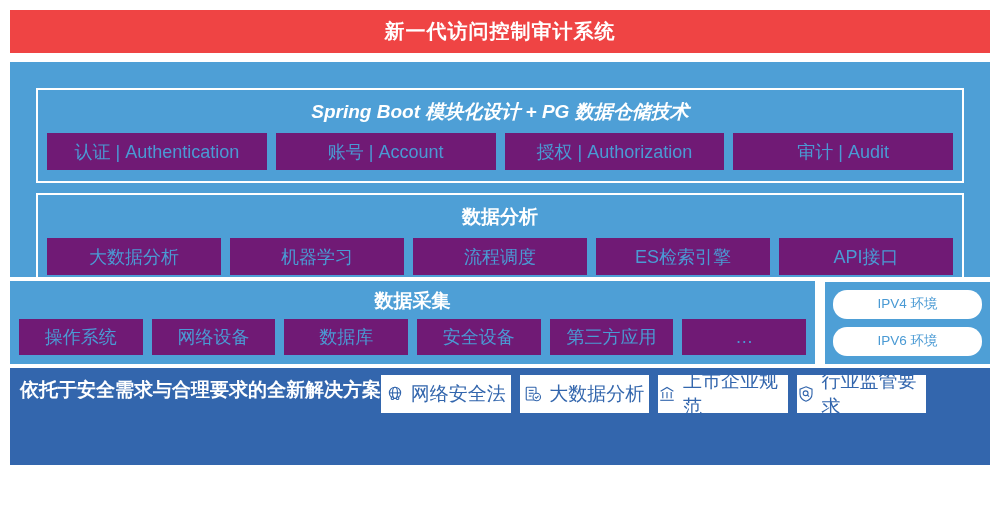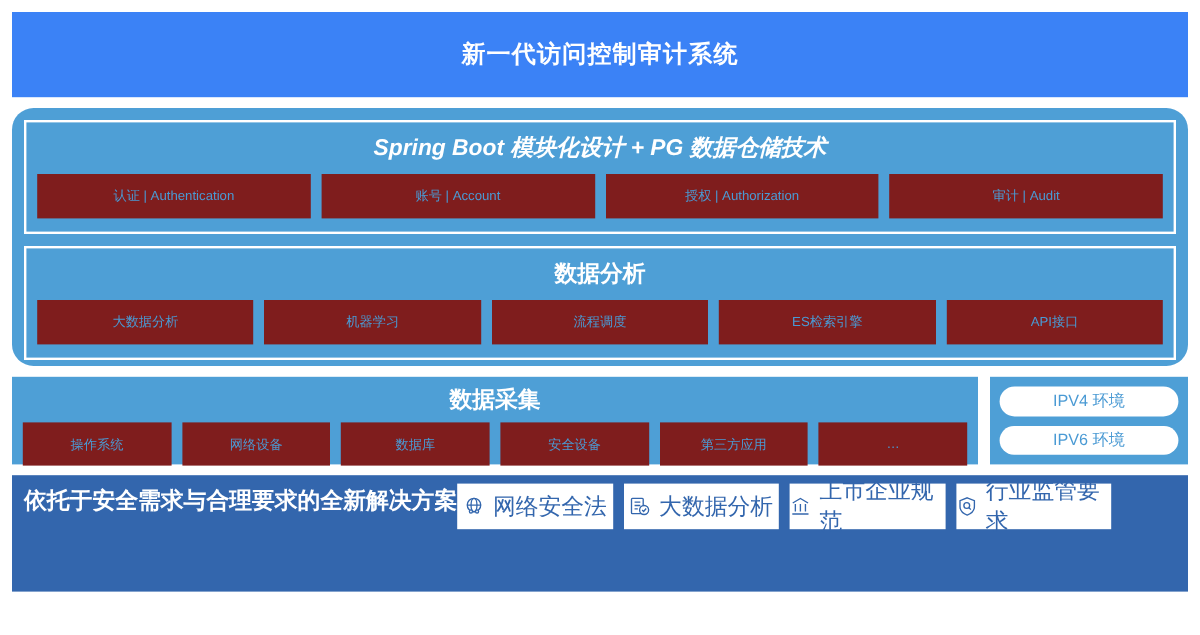--- a/index.html
+++ b/index.html
@@ -8,43 +8,42 @@
     width: 1000px;
     height: 529px;
     background: #ffffff;
     font-family: "Liberation Sans", "DejaVu Sans", sans-serif;
     overflow: hidden;
   }
 
   
   .header {
     margin: 10px 10px 0 10px;
-    height: 71px;
-    background: #3b82f6;
+    height: 43px;
+    background: #ef4444;
     display: flex;
     align-items: center;
     justify-content: center;
   }
   .header-title {
     color: #ffffff;
     font-size: 20px;
     font-weight: bold;
     letter-spacing: 1px;
   }
 
   
   .section-apps {
     margin: 9px 10px 0 10px;
-    padding: 10px;
+    padding: 26px;
     height: 215px;
     background: #4e9fd6;
     display: flex;
     flex-direction: column;
     gap: 10px;
-    border-radius: 18px;
   }
   .bordered-group {
     border: 2px solid #ffffff;
     padding: 8px 9px 11px 9px;
     display: flex;
     flex-direction: column;
   }
   .group-title {
     text-align: center;
     color: #ffffff;
@@ -56,36 +55,37 @@
   }
   .group-title.plain {
     font-style: normal;
   }
   .chip-row {
     display: flex;
     gap: 9px;
   }
   .chip {
     flex: 1;
-    background: #7f1d1d;
+    background: #701a75;
     height: 37px;
     display: flex;
     align-items: center;
     justify-content: center;
     color: #4a9ad4;
-    font-size: 11px;
+    font-size: 18px;
     white-space: nowrap;
   }
 
   
   .section-collect {
     margin: 9px 10px 0 10px;
     height: 73px;
     display: flex;
     gap: 10px;
+    align-items: center;
   }
   .collect-main {
     width: 805px;
     background: #4e9fd6;
     padding: 7px 9px 9px 9px;
     display: flex;
     flex-direction: column;
   }
   .collect-title {
     text-align: center;

